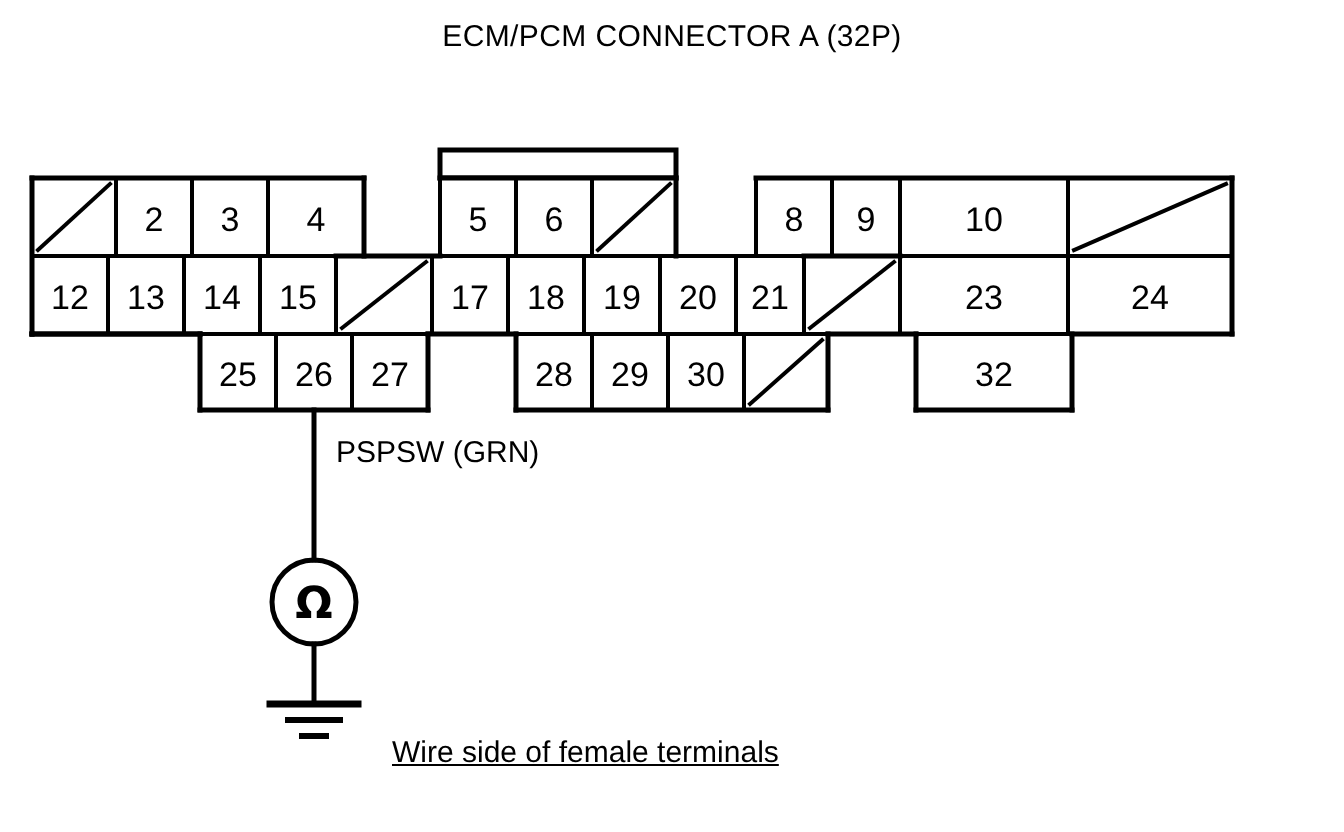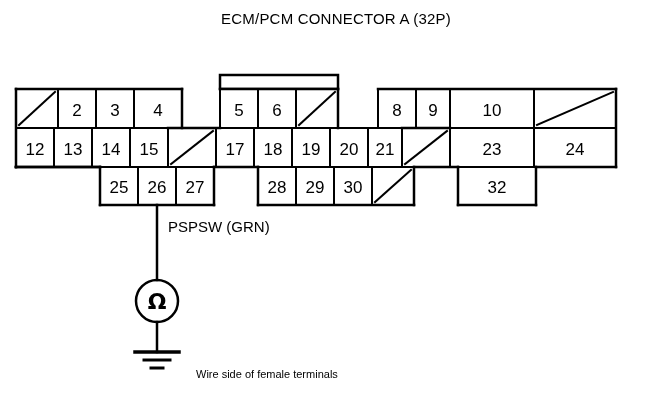--- a/index.html
+++ b/index.html
@@ -35,22 +35,23 @@
     position: absolute;
     left: 168px;
     top: 218px;
     font-size: 15px;
     font-weight: normal;
   }
   .caption {
     position: absolute;
     left: 196px;
     top: 368px;
-    font-size: 11px;
+    font-size: 15px;
     font-weight: normal;
+    text-decoration: underline;
   }
   svg { display: block; }
   .cellnum {
     font-family: "Liberation Sans", sans-serif;
     font-size: 17px;
     fill: #000;
   }
 </style>
 </head>
 <body>

